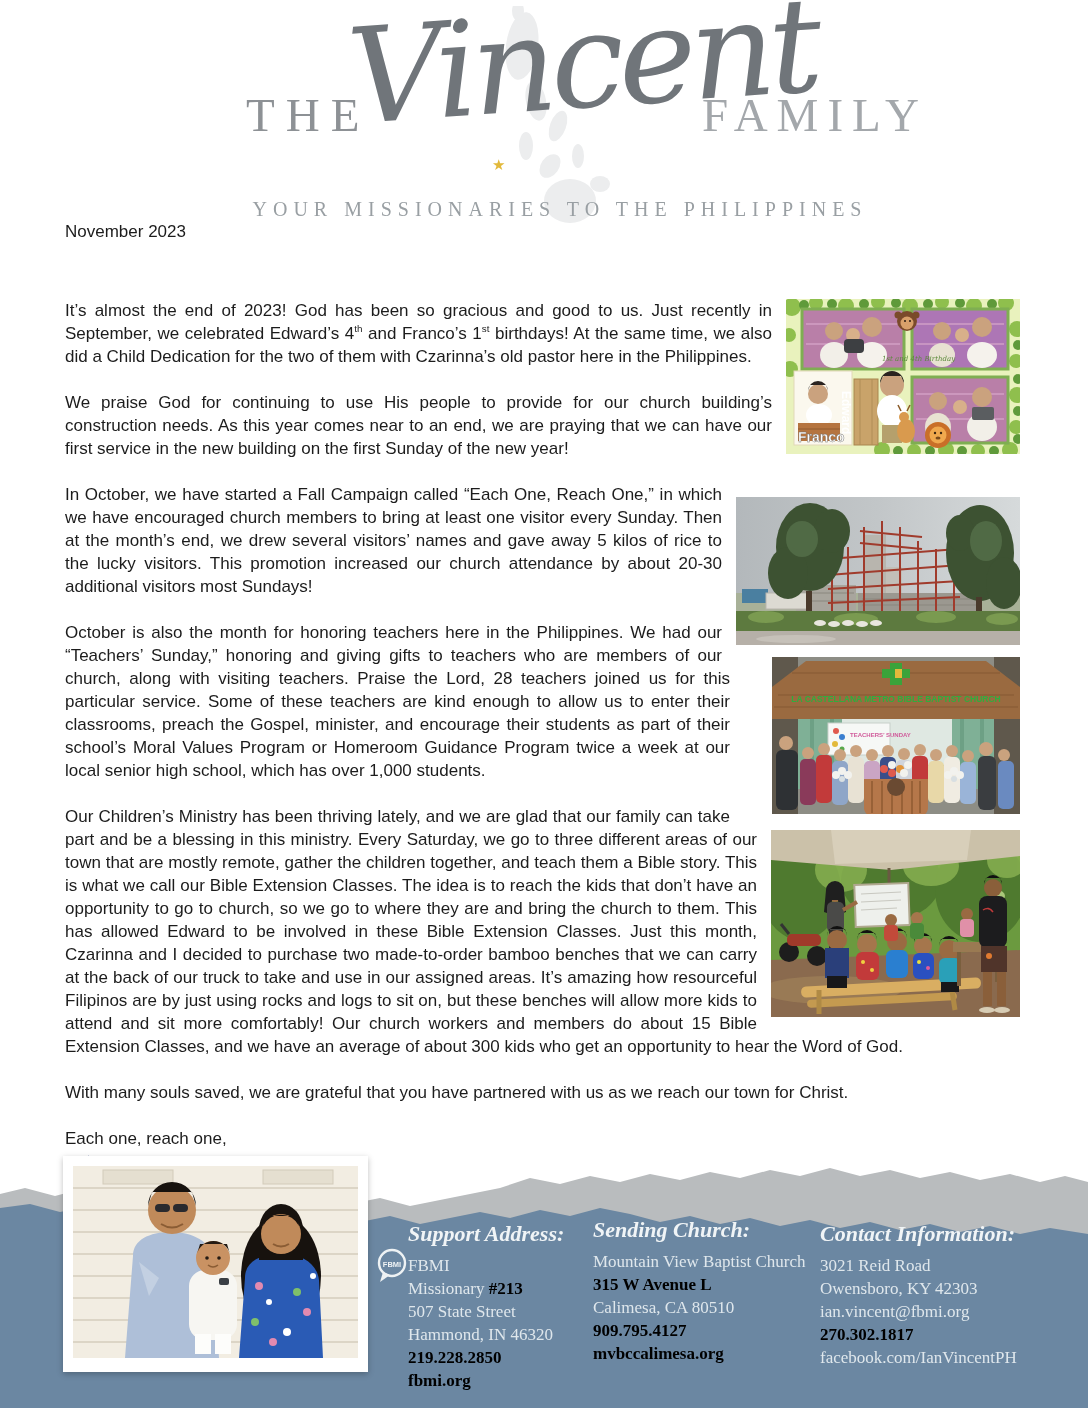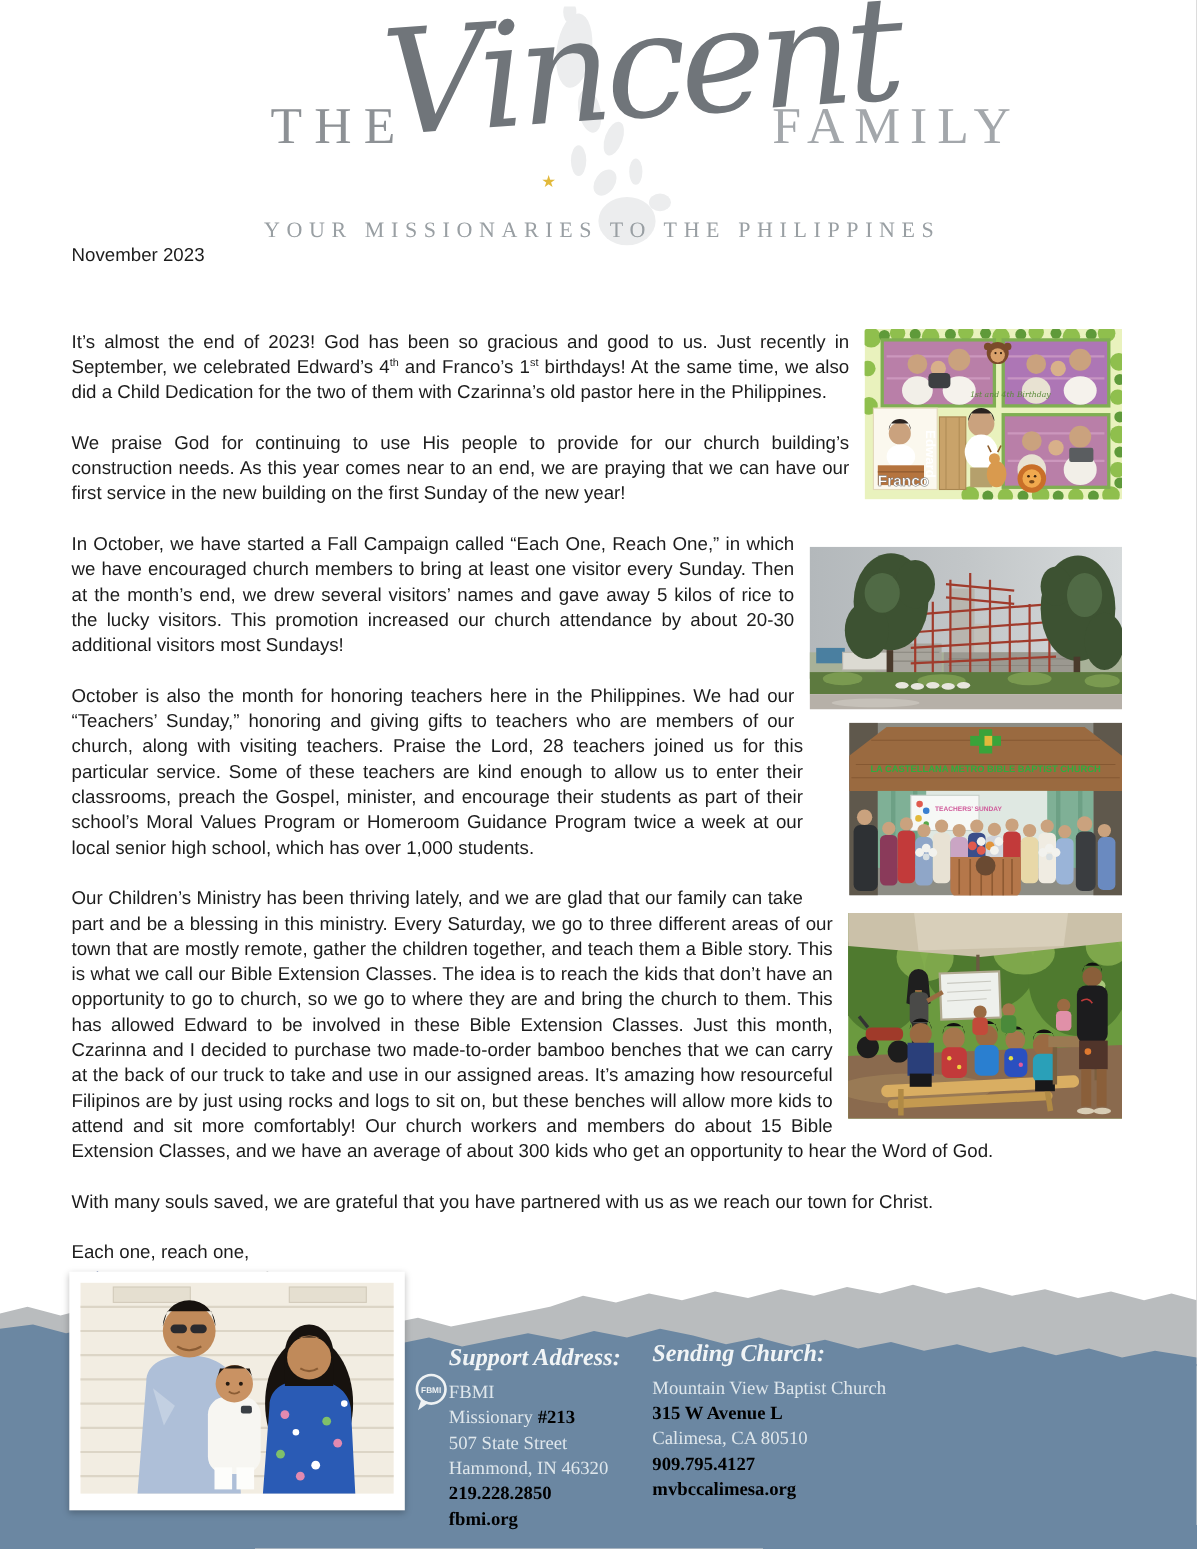--- a/index.html
+++ b/index.html
@@ -8,21 +8,21 @@
 
   
   .logo{position:absolute;left:240px;top:6px;width:640px;height:232px;}
   .logo-map{position:absolute;left:0;top:0;width:640px;height:232px;}
   .logo-the{position:absolute;left:6px;top:82px;font-family:"Liberation Serif",serif;font-size:47px;
             letter-spacing:11px;color:#8d9195;}
   .logo-name{position:absolute;left:108px;top:-22px;font-family:"DejaVu Serif",serif;font-style:italic;
              font-size:132px;font-weight:400;color:#70757a;transform:rotate(-4deg);letter-spacing:-6px;}
   .logo-family{position:absolute;left:462px;top:82px;font-family:"Liberation Serif",serif;font-size:47px;
                letter-spacing:9px;color:#a3a7ab;}
-  .logo-tagline{position:absolute;left:0;top:192px;width:640px;text-align:left;
+  .logo-tagline{position:absolute;left:0;top:192px;width:640px;text-align:center;
                 font-family:"Liberation Serif",serif;font-size:20px;letter-spacing:6px;color:#999fa3;}
   .logo-star{position:absolute;left:252px;top:150px;font-size:15px;color:#e2b93b;}
 
   .date{position:absolute;left:65px;top:222px;font-size:17px;}
 
   
   .body{position:absolute;left:65px;top:299px;width:955px;font-size:17px;line-height:23px;
         text-align:justify;}
   .body p{margin:0 0 23px 0;}
   .body sup{font-size:0.58em;line-height:0;}
@@ -630,14 +630,22 @@
 
   <div class="fcol col2">
     <div class="heading">Sending Church:</div>
     <div>Mountain View Baptist Church</div>
     <div class="b">315 W Avenue L</div>
     <div>Calimesa, CA 80510</div>
     <div class="b">909.795.4127</div>
     <div class="b">mvbccalimesa.org</div>
   </div>
 
+  <div class="fcol col3">
+    <div class="heading">Contact Information:</div>
+    <div>3021 Reid Road</div>
+    <div>Owensboro, KY 42303</div>
+    <div>ian.vincent@fbmi.org</div>
+    <div class="b">270.302.1817</div>
+    <div>facebook.com/IanVincentPH</div>
+  </div>
 
 </div>
 
 </body></html>

